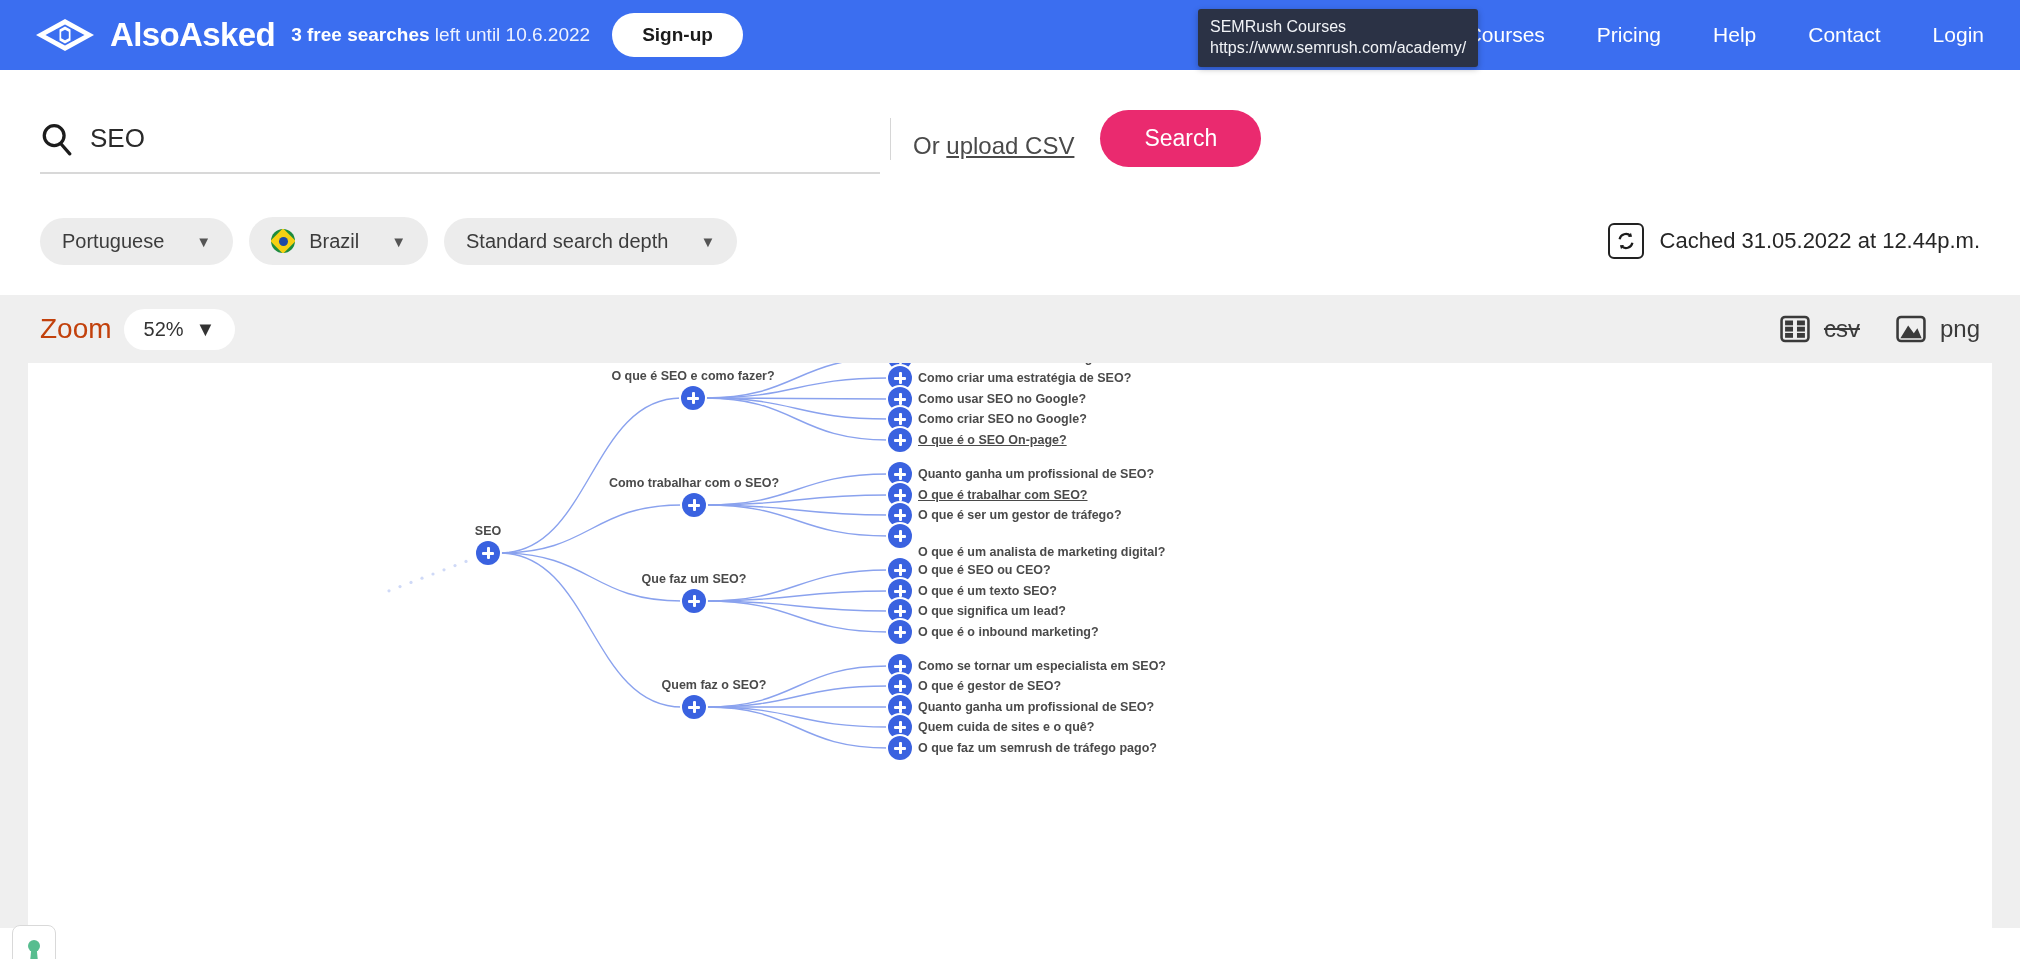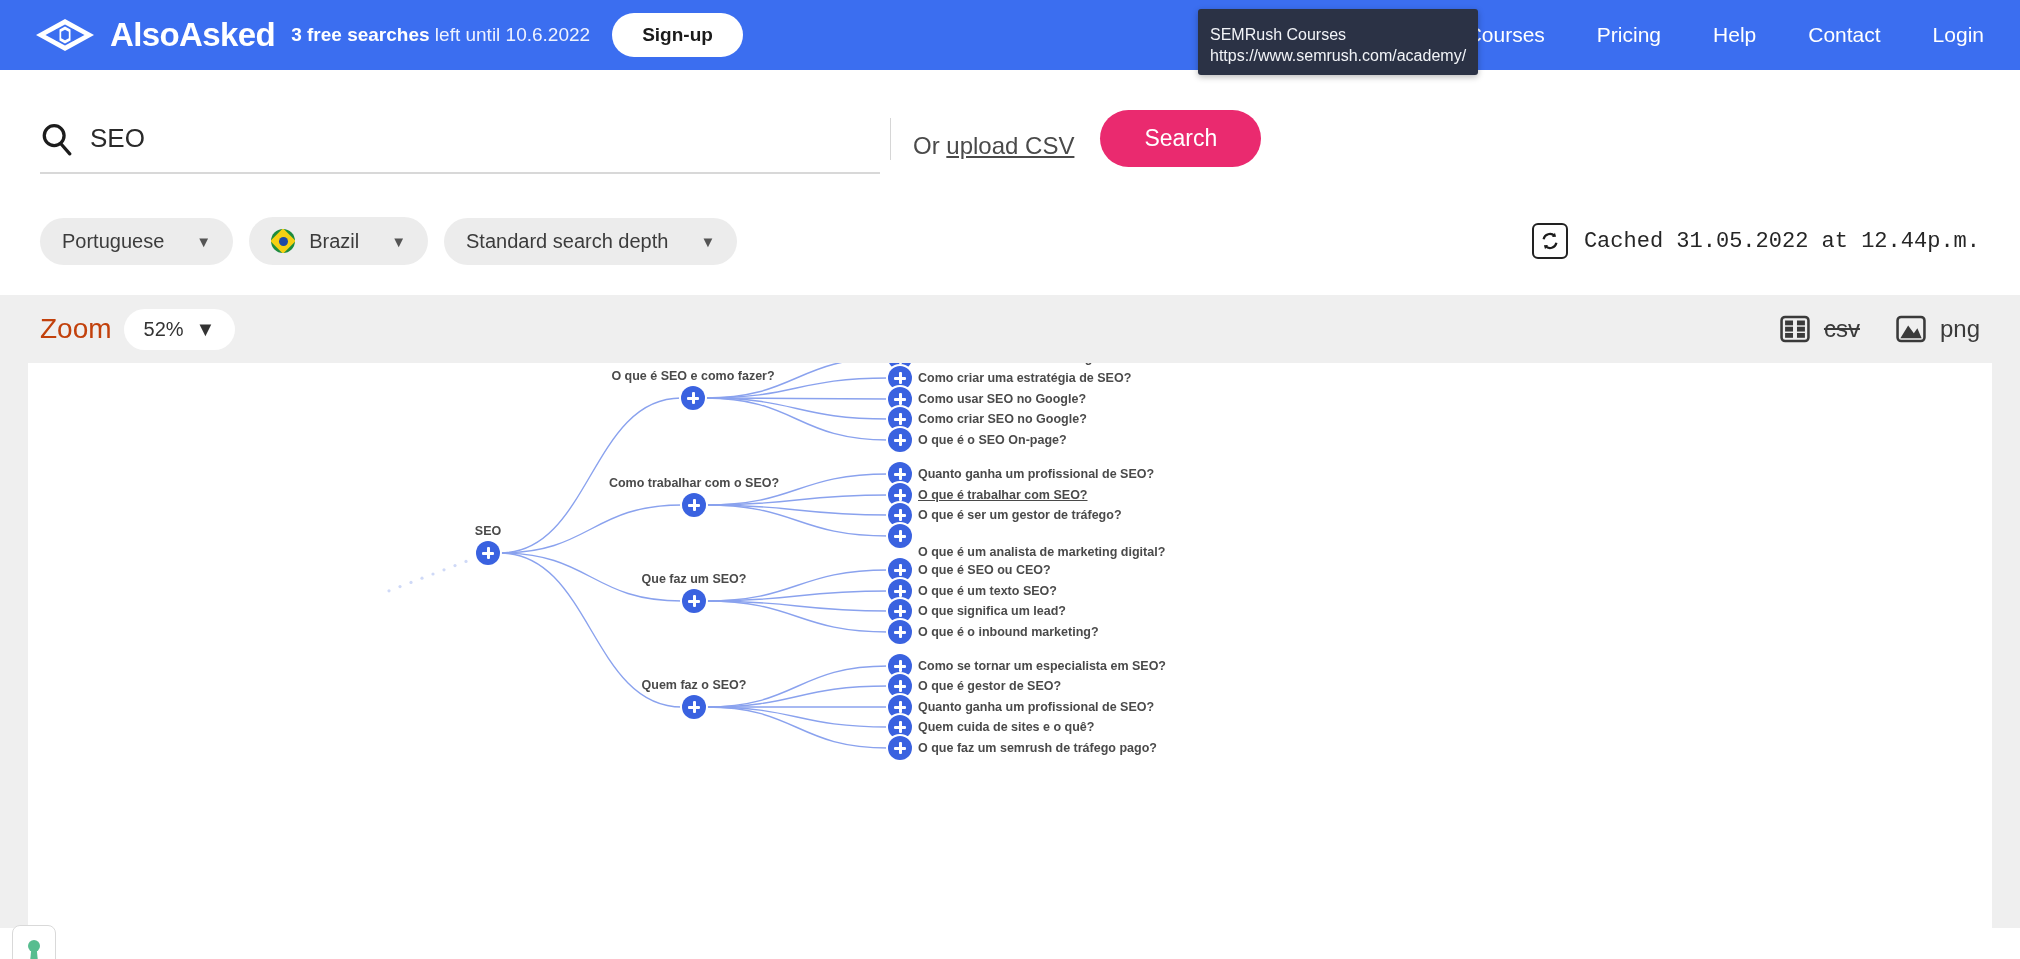--- a/index.html
+++ b/index.html
@@ -46,21 +46,21 @@
   }
   .nav-link {
     font-size: 21px; color: #ffffff; text-decoration: none; white-space: nowrap;
     cursor: pointer;
   }
   .tooltip {
     position: absolute;
     left: 1198px; top: 9px;
     background: #2b3245;
     color: #f2f4f8;
-    padding: 15px 12px 9px 12px;
+    padding: 7px 12px 9px 12px;
     font-size: 16px; line-height: 1.32;
     border-radius: 3px;
     white-space: nowrap;
     z-index: 40;
     box-shadow: 0 2px 6px rgba(0,0,0,.28);
   }
 
   
   .search-area { padding: 40px 40px 0 40px; background:#fff; }
   .search-row { display: flex; align-items: center; }
@@ -125,21 +125,21 @@
     content: ""; position: absolute; left: 7.5px; top: 7.5px;
     width: 9px; height: 9px; border-radius: 50%; background: #1c48a8;
   }
   .cached {
     margin-left: auto; display: flex; align-items: center; gap: 16px;
   }
   .cached-icon {
     width: 36px; height: 36px; border: 2px solid #222; border-radius: 6px;
     display: flex; align-items: center; justify-content: center;
   }
-  .cached-text { font-size: 22px; color: #262626; white-space: nowrap; font-family: Liberation Mono, monospace; }
+  .cached-text { font-size: 22px; color: #262626; white-space: nowrap; }
 
   
   .zoombar {
     margin-top: 30px;
     background: #efefef;
     height: 68px;
     display: flex; align-items: center;
     padding: 0 40px;
   }
   .zoom-label { font-size: 28px; color: #c2410c; margin-right: 12px; }
@@ -357,21 +357,21 @@
       <div class="node-label above" style="left: 665px; top: 13px;">O que é SEO e como fazer?</div>
       <div class="node" style="left: 872px; top: -5px;"></div>
       <div class="node-label" style="left: 890px; top: -5px;">Como construir uma estratégia de SEO?</div>
       <div class="node" style="left: 872px; top: 15px;"></div>
       <div class="node-label" style="left: 890px; top: 15px;">Como criar uma estratégia de SEO?</div>
       <div class="node" style="left: 872px; top: 36px;"></div>
       <div class="node-label" style="left: 890px; top: 36px;">Como usar SEO no Google?</div>
       <div class="node" style="left: 872px; top: 56px;"></div>
       <div class="node-label" style="left: 890px; top: 56px;">Como criar SEO no Google?</div>
       <div class="node" style="left: 872px; top: 77px;"></div>
-      <div class="node-label" style="left: 890px; top: 77px;">O que é o SEO On-page?</div>
+      <div class="node-label" style="left: 890px; top: 77px; text-decoration: underline;">O que é o SEO On-page?</div>
       <div class="node" style="left: 666px; top: 142px;"></div>
       <div class="node-label above" style="left: 666px; top: 120px;">Como trabalhar com o SEO?</div>
       <div class="node" style="left: 872px; top: 111px;"></div>
       <div class="node-label" style="left: 890px; top: 111px;">Quanto ganha um profissional de SEO?</div>
       <div class="node" style="left: 872px; top: 132px;"></div>
       <div class="node-label" style="left: 890px; top: 132px; text-decoration: underline;">O que é trabalhar com SEO?</div>
       <div class="node" style="left: 872px; top: 152px;"></div>
       <div class="node-label" style="left: 890px; top: 152px;">O que é ser um gestor de tráfego?</div>
       <div class="node" style="left: 872px; top: 173px;"></div>
       <div class="node-label" style="left: 890px; top: 173px; margin-top: 16px;">O que é um analista de marketing digital?</div>
@@ -379,21 +379,21 @@
       <div class="node-label above" style="left: 666px; top: 216px;">Que faz um SEO?</div>
       <div class="node" style="left: 872px; top: 207px;"></div>
       <div class="node-label" style="left: 890px; top: 207px;">O que é SEO ou CEO?</div>
       <div class="node" style="left: 872px; top: 228px;"></div>
       <div class="node-label" style="left: 890px; top: 228px;">O que é um texto SEO?</div>
       <div class="node" style="left: 872px; top: 248px;"></div>
       <div class="node-label" style="left: 890px; top: 248px;">O que significa um lead?</div>
       <div class="node" style="left: 872px; top: 269px;"></div>
       <div class="node-label" style="left: 890px; top: 269px;">O que é o inbound marketing?</div>
       <div class="node" style="left: 666px; top: 344px;"></div>
-      <div class="node-label above" style="left: 666px; top: 322px;">Quem faz o SEO?</div>
+      <div class="node-label above" style="left: 686px; top: 322px;">Quem faz o SEO?</div>
       <div class="node" style="left: 872px; top: 303px;"></div>
       <div class="node-label" style="left: 890px; top: 303px;">Como se tornar um especialista em SEO?</div>
       <div class="node" style="left: 872px; top: 323px;"></div>
       <div class="node-label" style="left: 890px; top: 323px;">O que é gestor de SEO?</div>
       <div class="node" style="left: 872px; top: 344px;"></div>
       <div class="node-label" style="left: 890px; top: 344px;">Quanto ganha um profissional de SEO?</div>
       <div class="node" style="left: 872px; top: 364px;"></div>
       <div class="node-label" style="left: 890px; top: 364px;">Quem cuida de sites e o quê?</div>
       <div class="node" style="left: 872px; top: 385px;"></div>
       <div class="node-label" style="left: 890px; top: 385px;">O que faz um semrush de tráfego pago?</div>

